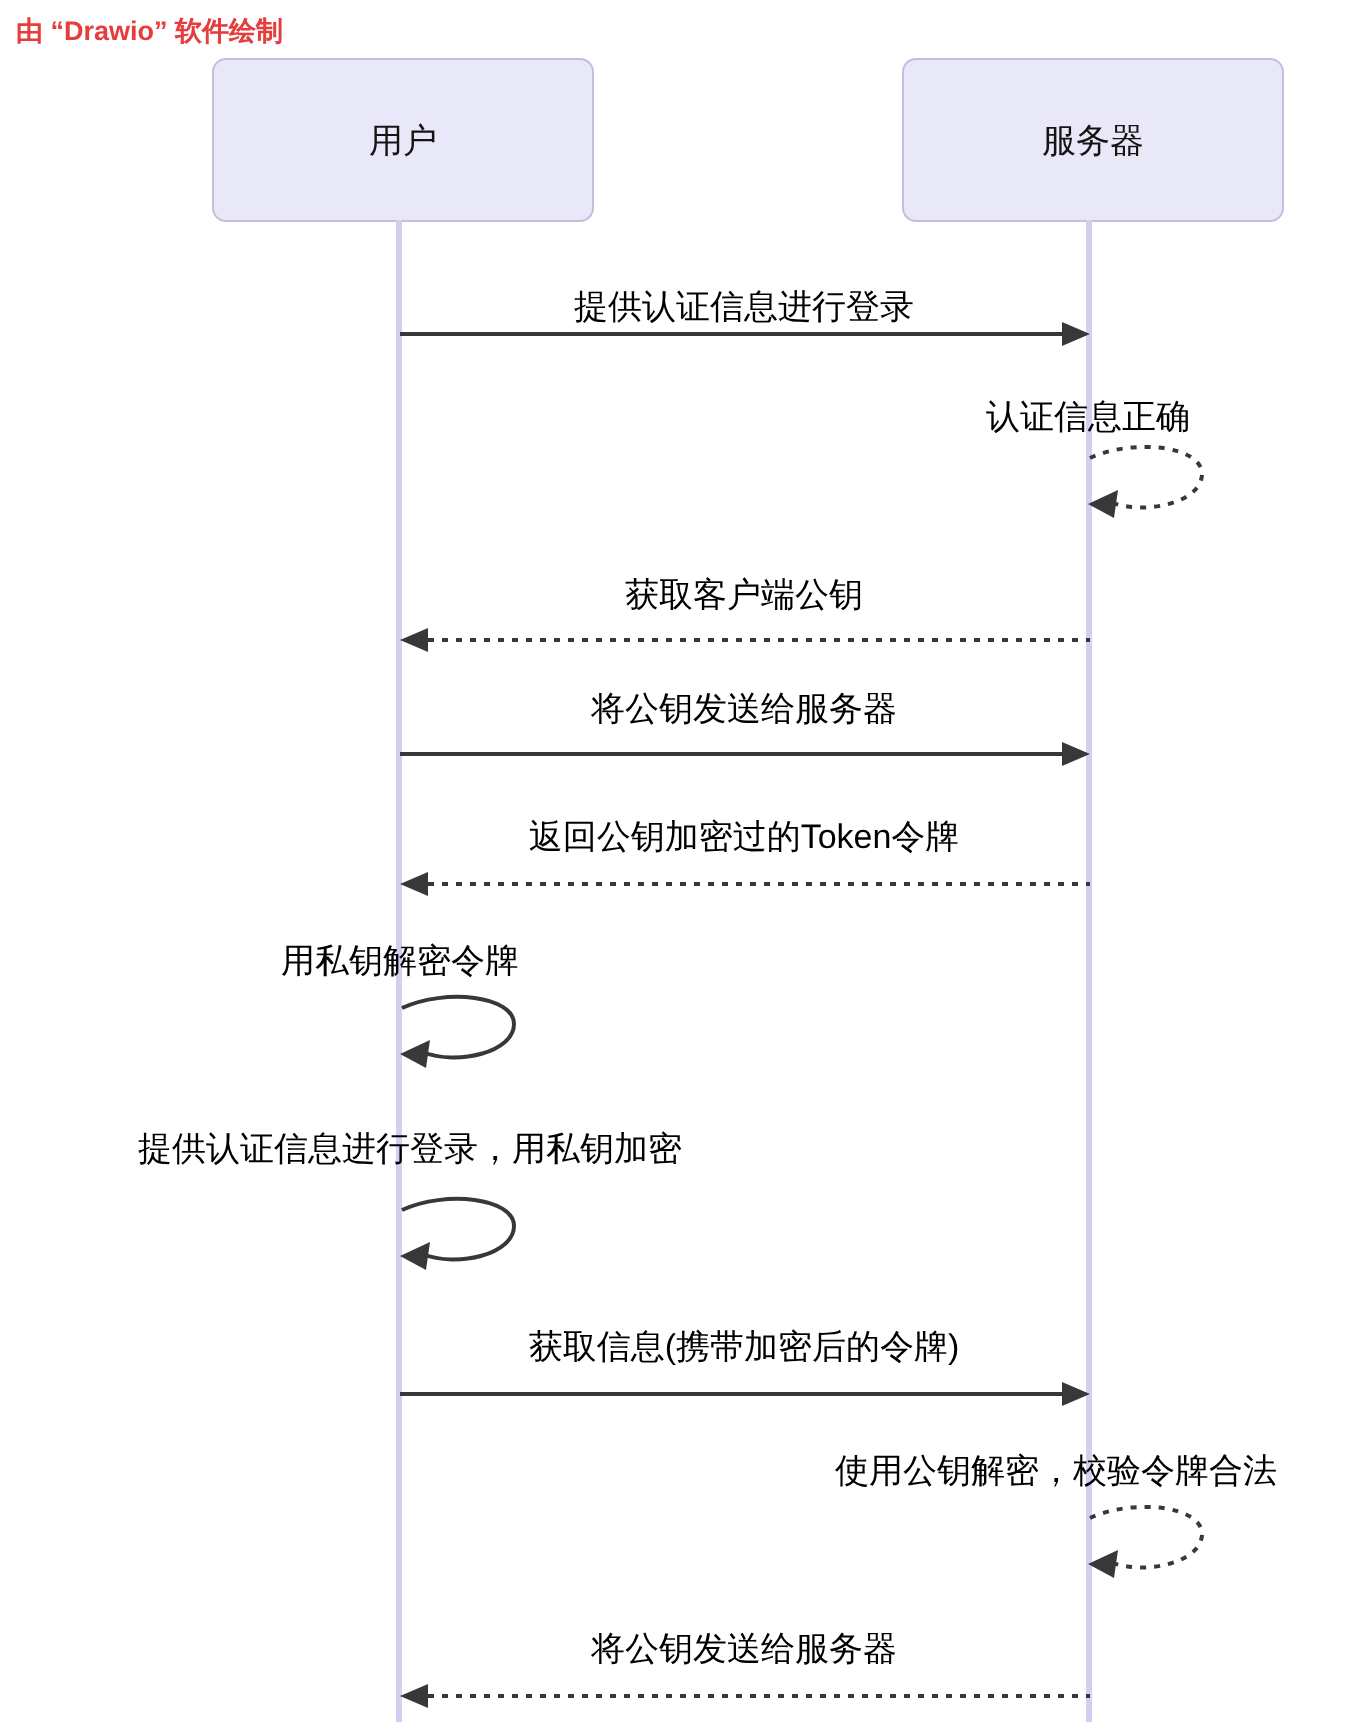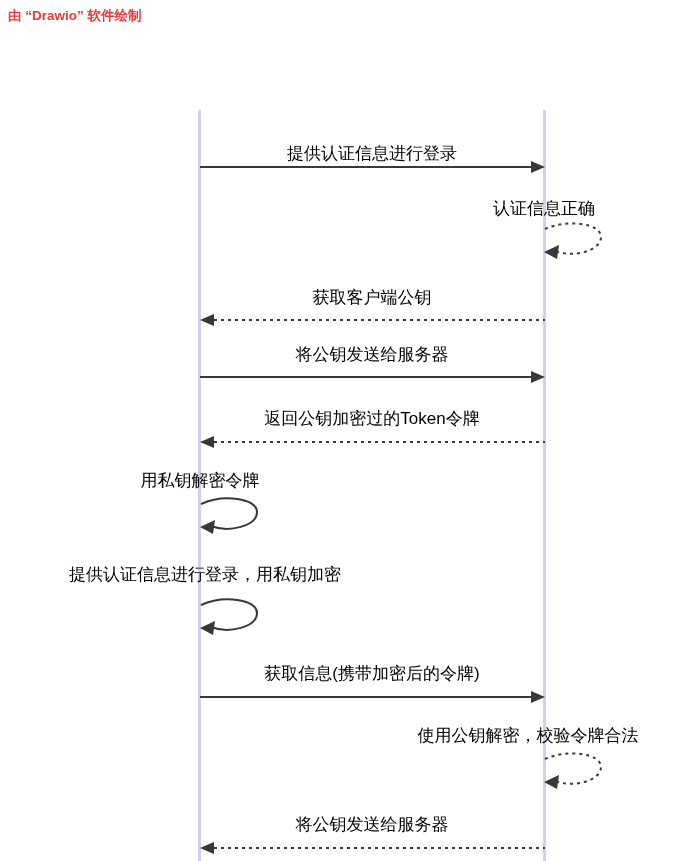--- a/index.html
+++ b/index.html
@@ -33,20 +33,26 @@
   .arr-l { border-right:14px solid #383838; }
   .loop { position:absolute; }
 </style>
 </head>
 <body>
 
 <div class="stage">
 
   <div class="caption">由 “Drawio” 软件绘制</div>
 
+  <div class="actor" style="left:106px;">
+    <span>用户</span>
+  </div>
+  <div class="actor" style="left:451px;">
+    <span>服务器</span>
+  </div>
 
   <div class="lifeline" style="left:198px;"></div>
   <div class="lifeline" style="left:543px;"></div>
 
   <div>
     <div class="msg-label" style="left:372px; top:142px;">提供认证信息进行登录</div>
     <div class="line solid" style="left:200px; top:166px; width:332px;"></div>
     <div class="arr arr-r" style="left:531px; top:161px;"></div>
   </div>
 

